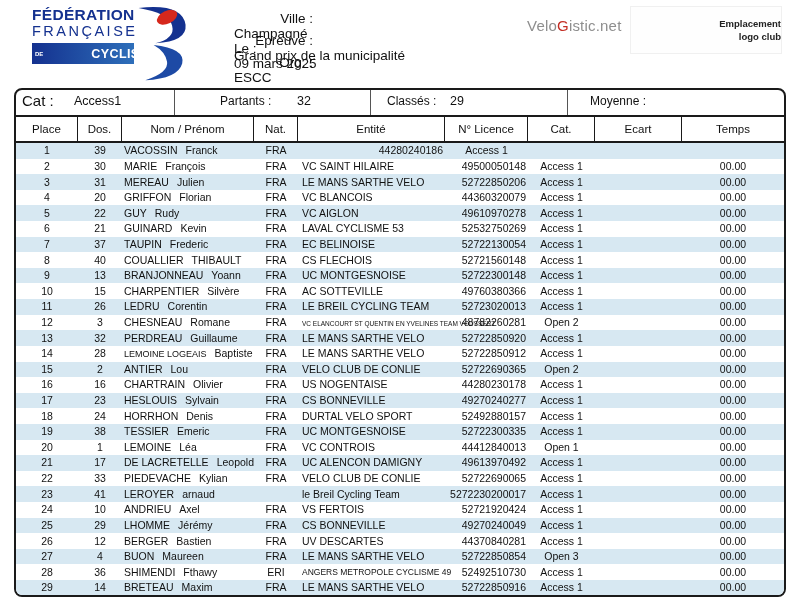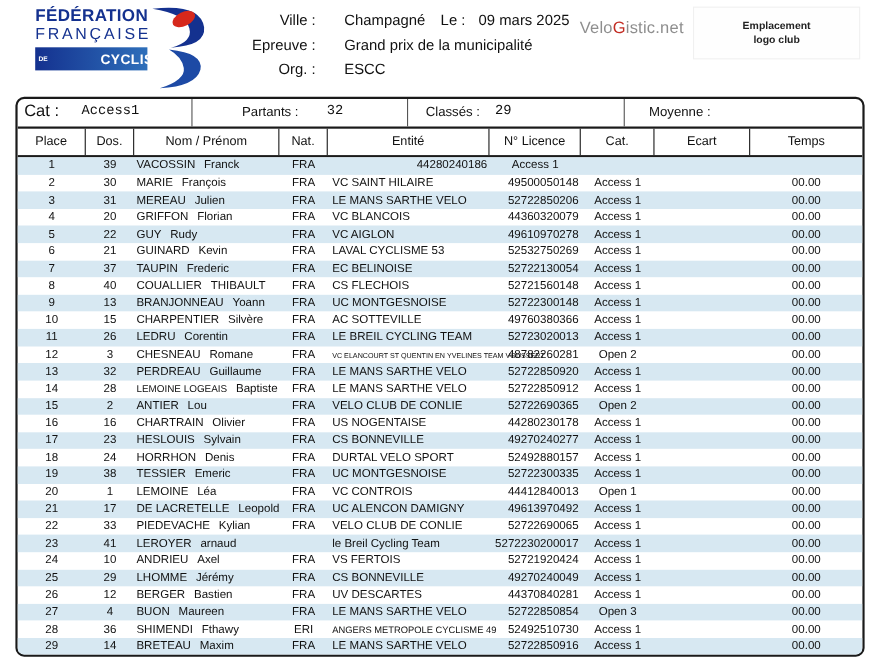--- a/index.html
+++ b/index.html
@@ -11,41 +11,41 @@
   .ffc-l1{font-size:15.5px;font-weight:bold;color:#14318f;letter-spacing:.3px;line-height:17px;}
   .ffc-l2{font-size:14.5px;color:#14318f;letter-spacing:2.5px;line-height:17px;}
   .ffc-bar{margin-top:3px;width:102px;height:21px;background:linear-gradient(90deg,#14318f,#2e6fba);
            display:flex;align-items:center;padding-left:3px;box-sizing:border-box;gap:46px;}
   .ffc-de{color:#fff;font-size:6px;font-weight:bold;width:9px;line-height:6px;display:inline-block;margin-right:2px;}
   .ffc-l3{color:#fff;font-size:12.5px;font-weight:bold;letter-spacing:.4px;}
   .ffc-swoosh{position:absolute;left:92px;top:-3px;width:94px;height:84px;z-index:2;}
 
   
   .meta{position:absolute;left:208px;top:11px;}
-  .mline{display:flex;align-items:baseline;height:22px;font-size:13.5px;white-space:nowrap;}
+  .mline{display:flex;align-items:baseline;height:22px;font-size:13.5px;white-space:nowrap;flex-direction:column;}
   .mlbl{width:79px;text-align:right;}
   .mval{margin-left:26px;}
   .mlbl2{margin-left:14px;}
   .mval2{margin-left:12px;}
 
   .brand{position:absolute;left:527px;top:17px;font-size:15px;color:#8e8e8e;letter-spacing:.2px;}
   .brand .g{color:#c32d24;}
 
   .clubbox{position:absolute;left:630px;top:6px;width:150px;height:46px;background:#fefefe;
            border:1px solid #f0f0f0;display:flex;flex-direction:column;justify-content:center;
-           text-align:center;font-size:9.5px;font-weight:bold;color:#222;line-height:13px;}
+           text-align:right;font-size:9.5px;font-weight:bold;color:#222;line-height:13px;}
 
   
   .sheet{position:absolute;left:14px;top:88px;width:772px;height:509px;box-sizing:border-box;
          border:2px solid #1a1a1a;border-radius:8px;overflow:hidden;background:#fff;}
 
   .catrow{position:relative;height:25px;border-bottom:2px solid #1a1a1a;}
   .catrow span{position:absolute;top:4px;white-space:nowrap;font-size:12px;}
   .catrow .big{font-size:15px;top:2px;}
-  .catrow .v{font-size:12.5px;font-family:Liberation Mono, monospace;}
+  .catrow .v{font-size:12.5px;}
   .sep{position:absolute;top:0;bottom:0;width:1px;background:#555;}
 
   .thead{display:grid;grid-template-columns:62px 44px 132px 44px 147px 83px 67px 87px 102px;
          height:26px;border-bottom:2px solid #1a1a1a;box-sizing:border-box;}
   .th{display:flex;align-items:center;justify-content:center;font-size:11.5px;
       border-right:1.5px solid #1a1a1a;white-space:nowrap;}
   .th:last-child{border-right:none;}
 
   .trow{display:grid;grid-template-columns:62px 44px 132px 44px 147px 83px 67px 87px 102px;
         height:15.62px;align-items:center;}

